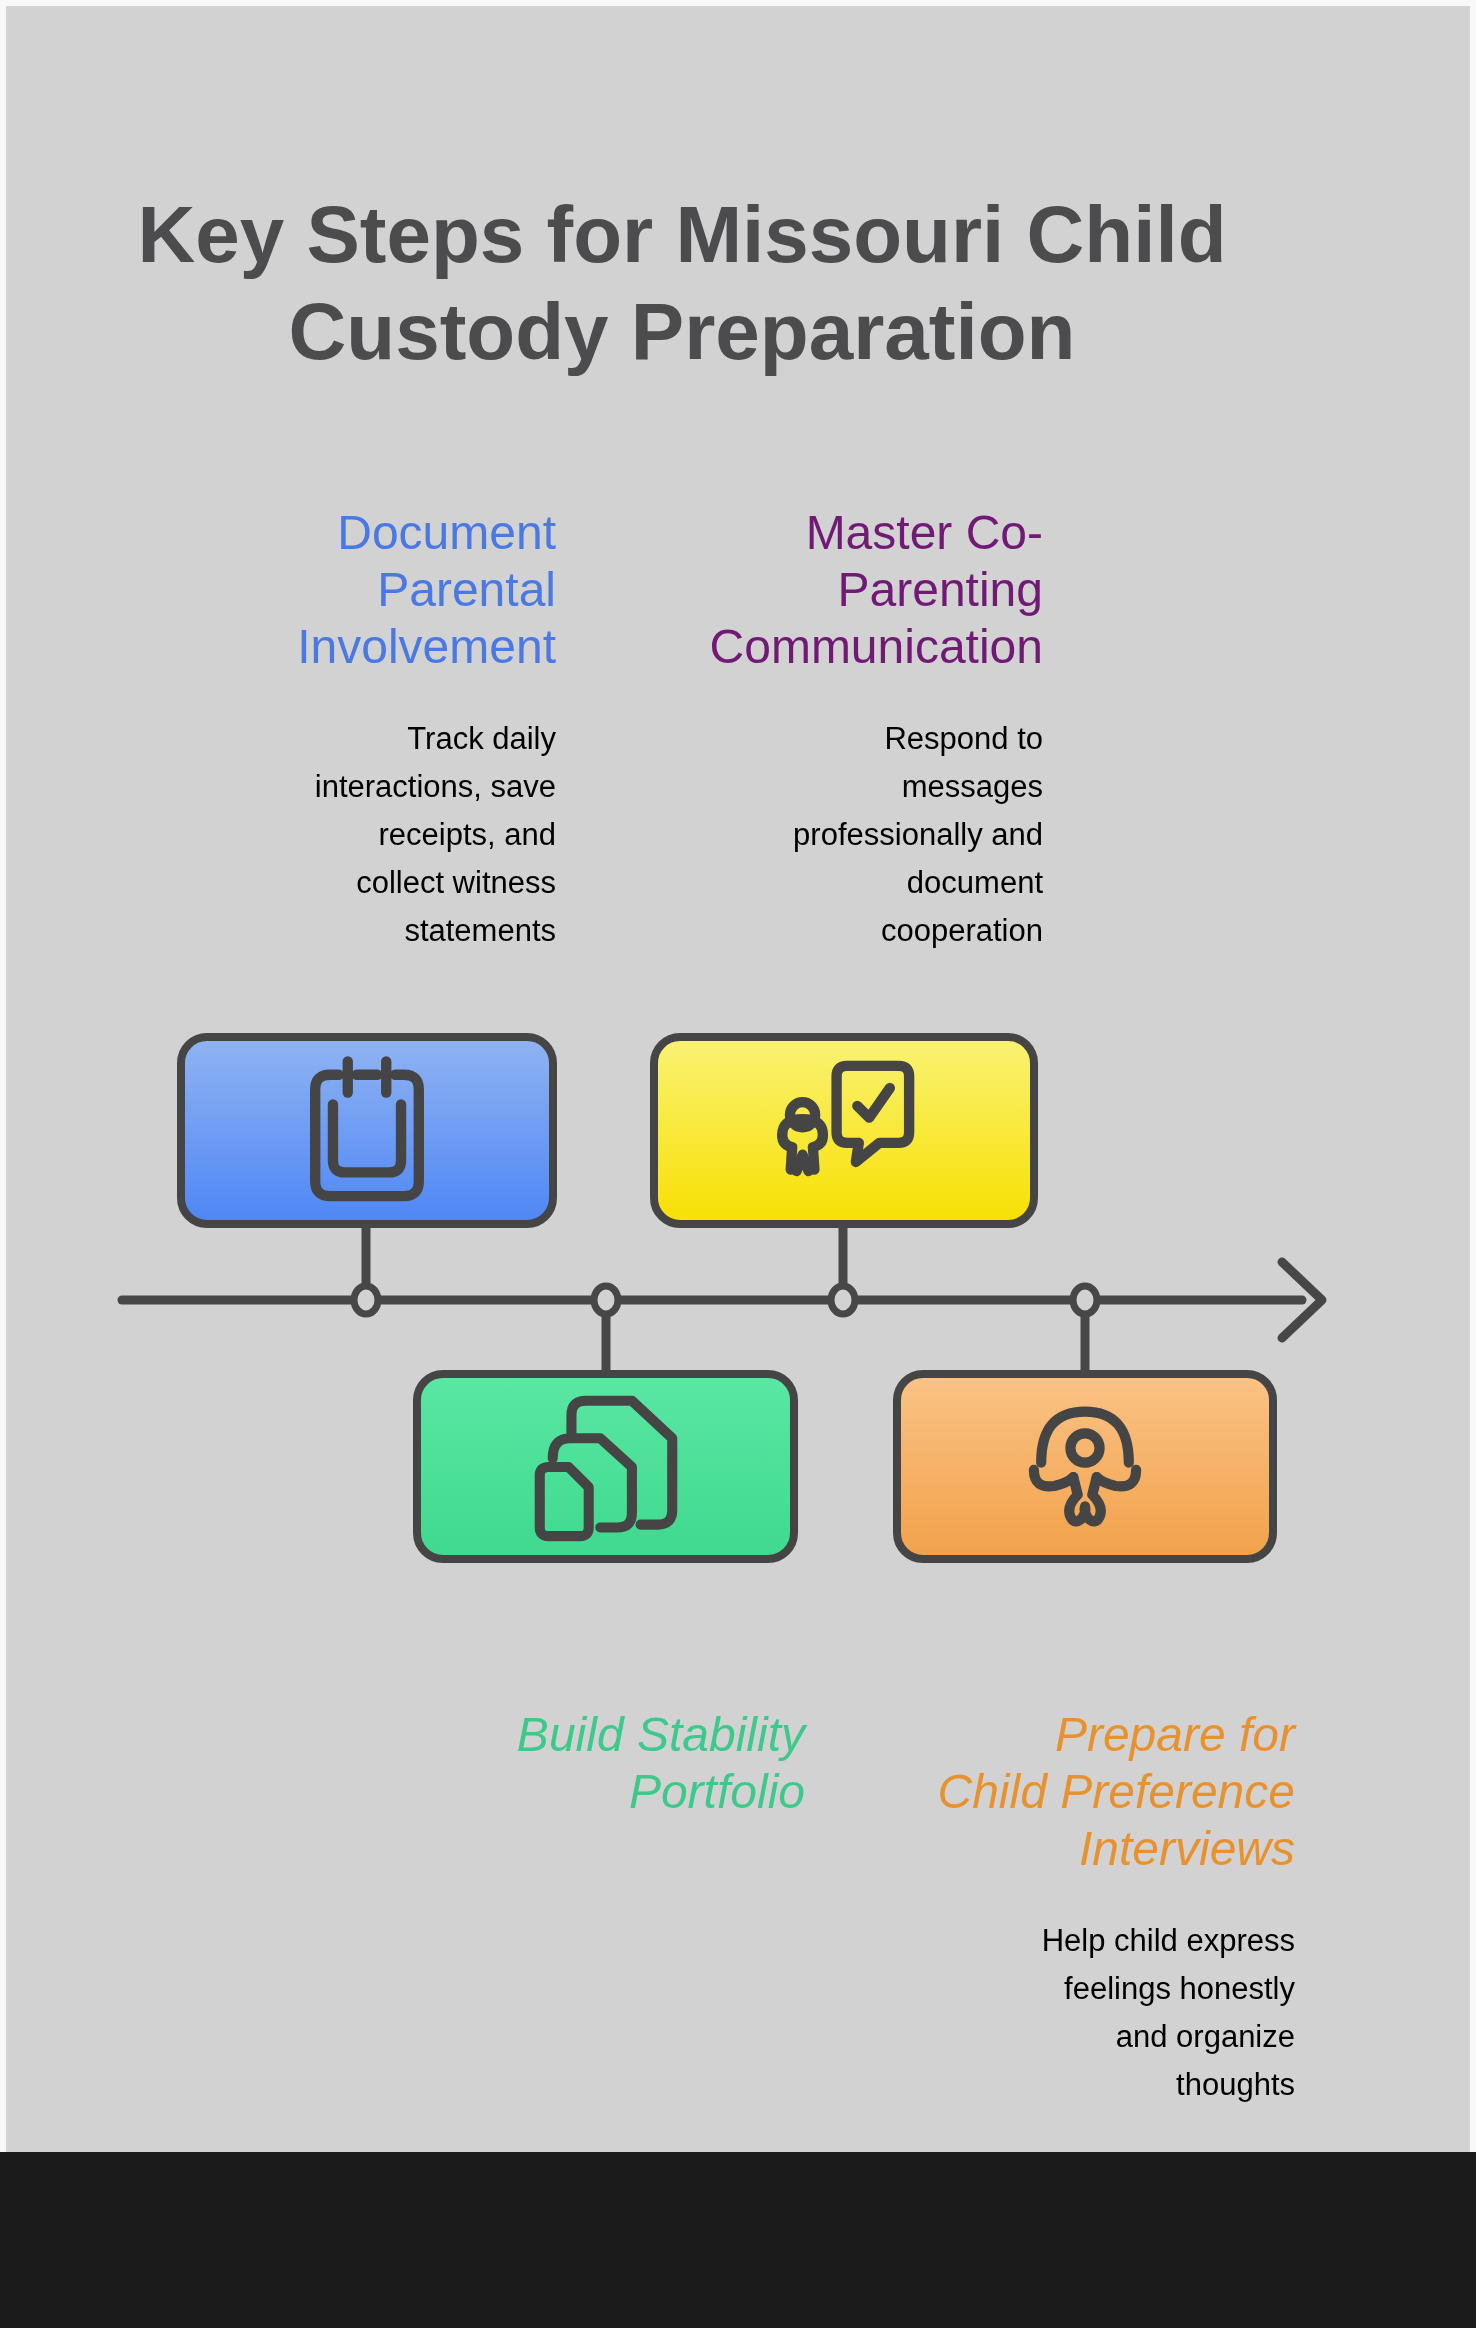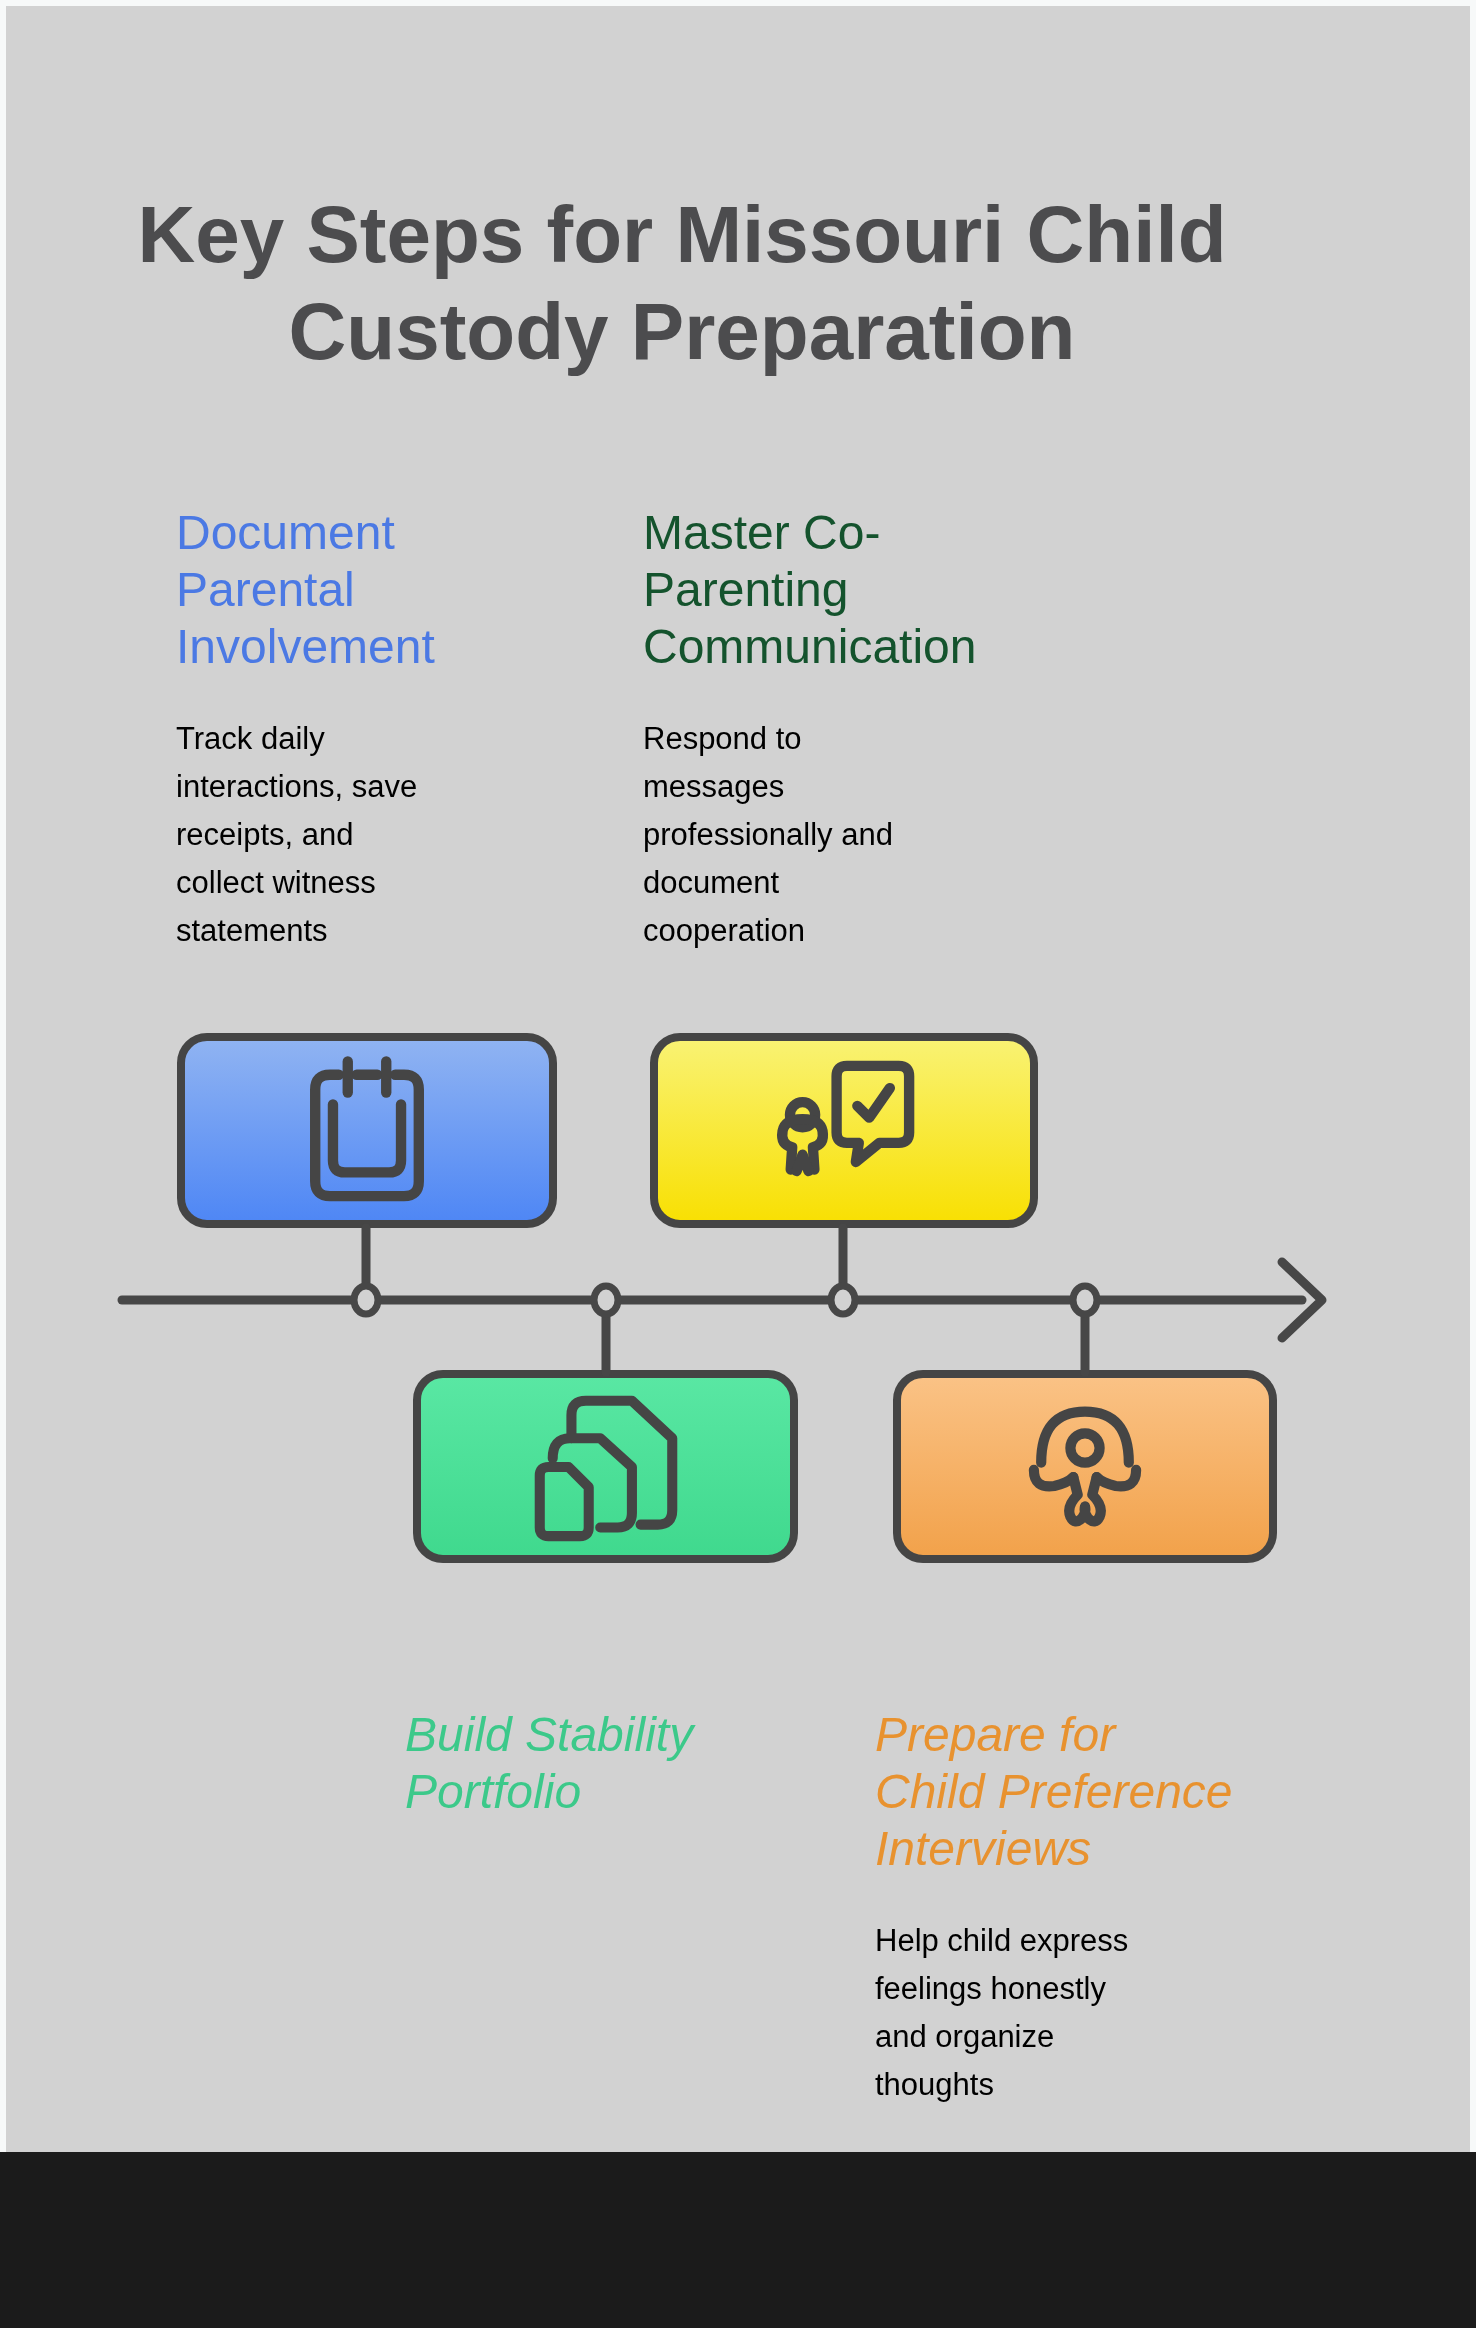--- a/index.html
+++ b/index.html
@@ -18,21 +18,21 @@
   .page-title {
     position:absolute; left:0; top:186px; width:1364px;
     margin:0;
     text-align:center;
     font-size:80px; line-height:97px; font-weight:700;
     color:#4c4c4e;
     white-space:pre-line;
   }
   .text-block {
     position:absolute;
-    text-align:left;
+    text-align:right;
     white-space:pre-line;
   }
   .tb-heading {
     margin:0;
     font-size:48px; line-height:57px; font-weight:400;
   }
   .tb-body {
     margin:22px 0 0 0;
     font-size:31px; line-height:48px; font-weight:400;
     color:#000000;
@@ -88,21 +88,21 @@
     <h2 class="tb-heading" style="color: rgb(75, 121, 228);">Document
 Parental
 Involvement</h2>
     <p class="tb-body">Track daily
 interactions, save
 receipts, and
 collect witness
 statements</p>
   </div>
   <div class="text-block blk-2">
-    <h2 class="tb-heading" style="color: #14532d;">Master Co-
+    <h2 class="tb-heading" style="color: #701a75;">Master Co-
 Parenting
 Communication</h2>
     <p class="tb-body">Respond to
 messages
 professionally and
 document
 cooperation</p>
   </div>
 
   <div class="step-box box-blue">

